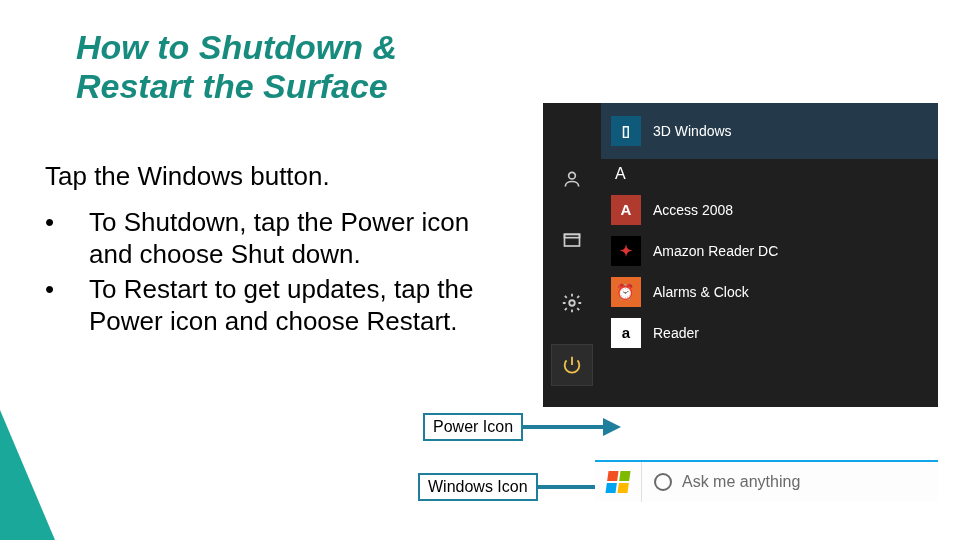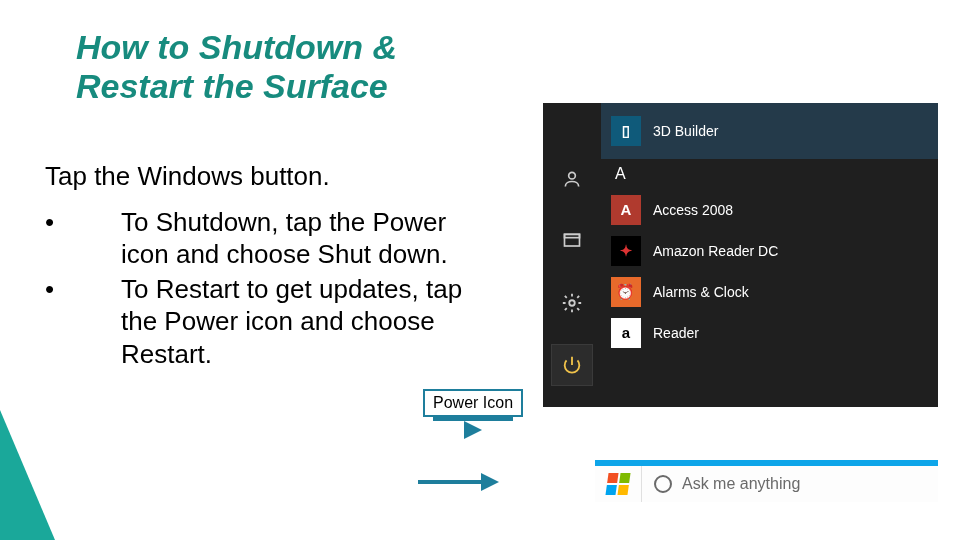--- a/index.html
+++ b/index.html
@@ -39,21 +39,21 @@
     top: 160px;
     width: 450px;
     color: #000;
     font-size: 26px;
     line-height: 1.25;
   }
   .body-text .lead { margin-bottom: 13px; }
   .body-text ul { list-style: none; padding-left: 0; }
   .body-text li { display: flex; margin-top: 2px; }
   .body-text li .bullet { width: 44px; }
-  .body-text li .txt { flex: 1; margin-left: 32px; }
+  .body-text li .txt { flex: 1; }
 
   
   .callout {
     position: absolute;
     display: flex;
     align-items: center;
   }
   .callout .box {
     border: 2px solid #1e7e9c;
     background: #fff;
@@ -64,21 +64,21 @@
   .callout .arrow-line {
     height: 4px;
     background: #1e7e9c;
   }
   .callout .arrow-head {
     width: 0; height: 0;
     border-top: 9px solid transparent;
     border-bottom: 9px solid transparent;
     border-left: 18px solid #1e7e9c;
   }
-  #callout-power { left: 423px; top: 389px; flex-direction: column; }
+  #callout-power { left: 423px; top: 413px; }
   #callout-power .arrow-line { width: 80px; }
   #callout-windows { left: 418px; top: 473px; }
   #callout-windows .arrow-line { width: 63px; }
 
   
   .startmenu {
     position: absolute;
     left: 543px;
     top: 103px;
     width: 395px;
@@ -131,21 +131,21 @@
   
   .taskbar {
     position: absolute;
     left: 595px;
     top: 460px;
     width: 343px;
     height: 42px;
     background: #fdfdfd;
     display: flex;
     align-items: center;
-    border-top: 6px solid #0ea5e9;
+    border-top: 2px solid #0ea5e9;
   }
   .taskbar .winlogo {
     width: 46px; height: 42px;
     display:flex; align-items:center; justify-content:center;
   }
   .winlogo .sq { display:grid; grid-template-columns: 10px 10px; grid-template-rows:10px 10px; gap:2px; transform: skewX(-8deg);}
   .winlogo .sq span:nth-child(1){background:#f25022;}
   .winlogo .sq span:nth-child(2){background:#7fba00;}
   .winlogo .sq span:nth-child(3){background:#00a4ef;}
   .winlogo .sq span:nth-child(4){background:#ffb900;}
@@ -182,20 +182,21 @@
     </li>
   </ul>
 </div>
 
 <div class="callout" id="callout-power">
   <div class="box">Power Icon</div>
   <div class="arrow-line"></div>
   <div class="arrow-head"></div>
 </div>
 <div class="callout" id="callout-windows">
+  <div class="box">Windows Icon</div>
   <div class="arrow-line"></div>
   <div class="arrow-head"></div>
 </div>
 
 <div class="startmenu">
   <div class="sm-rail">
     <div class="rail-icon">
       <svg width="20" height="20" viewBox="0 0 24 24" fill="none" stroke="#ccc" stroke-width="2">
           <circle cx="12" cy="8" r="4"></circle>
           <path d="M4 21c0-4 4-6 8-6s8 2 8 6"></path>
@@ -216,21 +217,21 @@
     <div class="rail-icon power highlight">
       <svg width="22" height="22" viewBox="0 0 24 24" fill="none" stroke="#f0c24a" stroke-width="2">
           <path d="M12 3v9"></path>
           <path d="M6 7a8 8 0 1 0 12 0"></path>
         </svg>
     </div>
   </div>
   <div class="sm-list">
     <div class="sm-item first">
       <div class="tile" style="background:#0f5a7a">▯</div>
-      <span>3D Builder</span>
+      <span>3D Windows</span>
     </div>
     <div class="sm-section-letter">A</div>
     <div class="sm-item">
       <div class="tile" style="background:#b03a2e">A</div>
       <span>Access 2008</span>
     </div>
     <div class="sm-item">
       <div class="tile" style="background:#000;color:#d33">✦</div>
       <span>Amazon Reader DC</span>
     </div>

